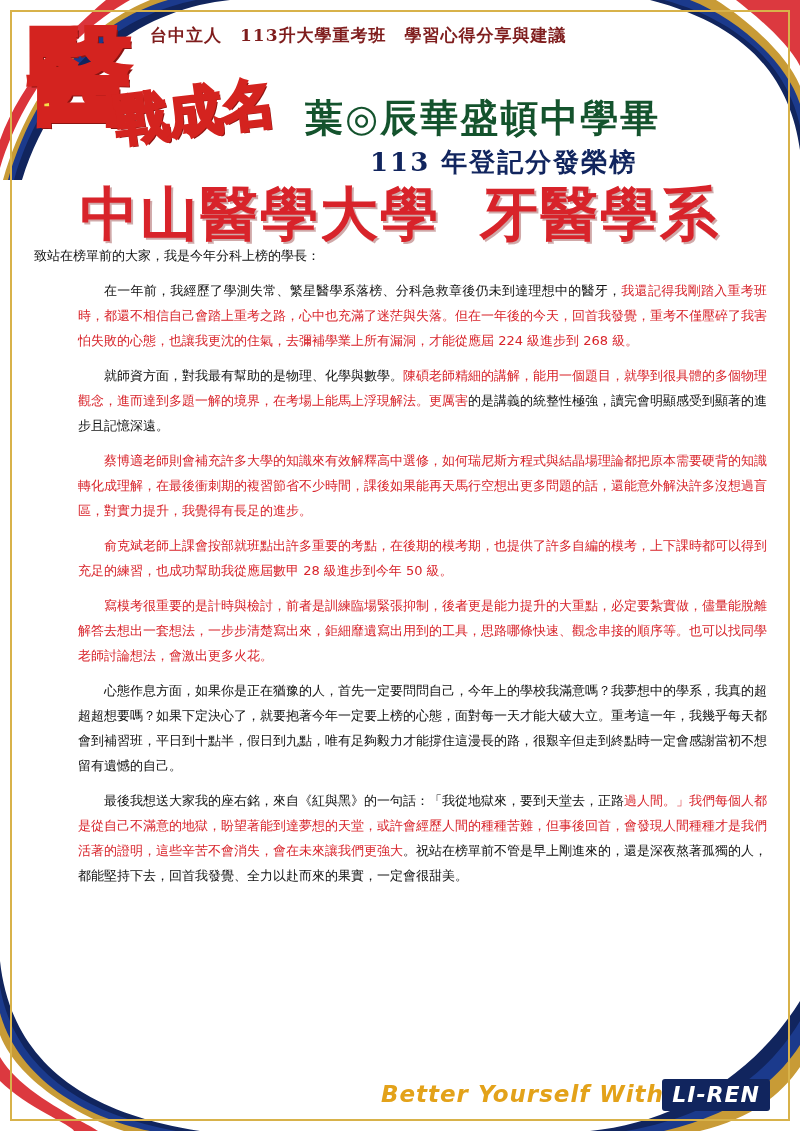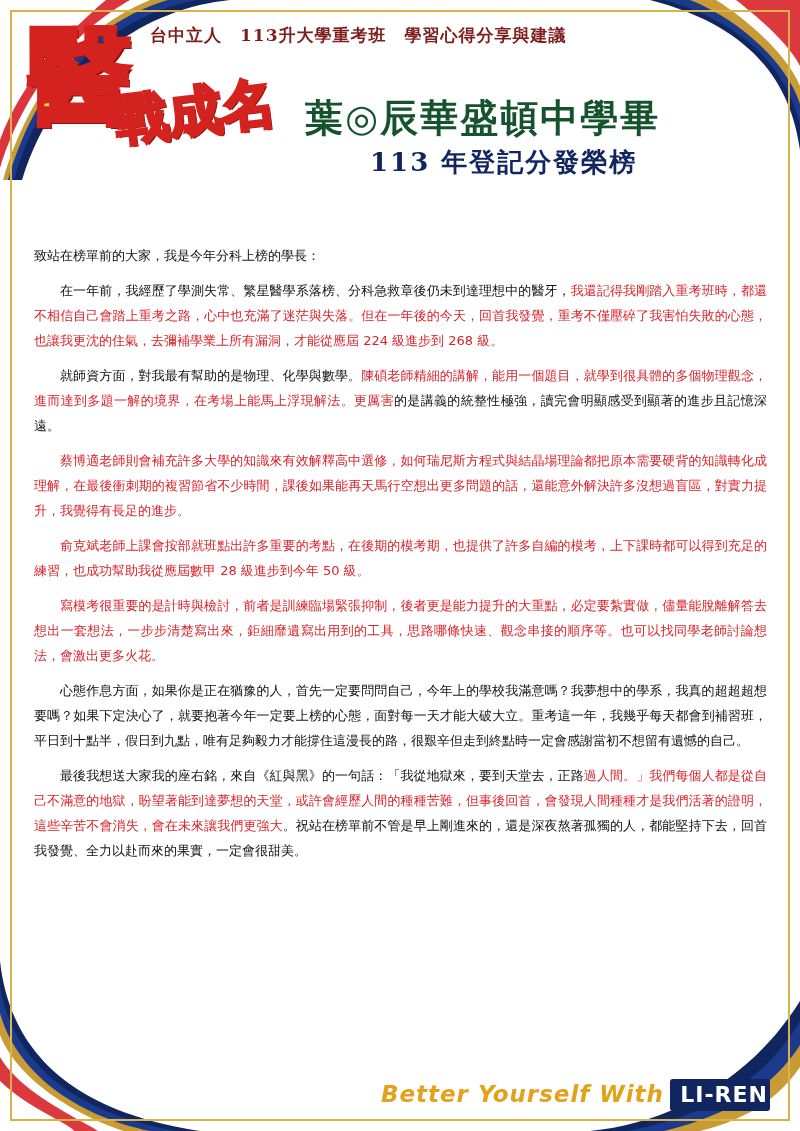--- a/index.html
+++ b/index.html
@@ -144,20 +144,21 @@
     font-family: "DejaVu Sans", "Liberation Sans", sans-serif;
     font-size: 13px;
     line-height: 25px;
     text-align: justify;
   }
   .content p {
     margin: 0 0 10px 0;
   }
   .content p.indent {
     text-indent: 2em;
+    margin-left: 44px;
   }
   .hl {
     color: #d8232a;
   }
 
   
   .footer {
     position: absolute;
     left: 0;
     bottom: 0;
@@ -177,22 +178,23 @@
     white-space: nowrap;
   }
   .brand {
     position: absolute;
     right: 26px;
     bottom: 20px;
     background: #11255e;
     color: #ffffff;
     font-family: "DejaVu Sans", "Liberation Sans", sans-serif;
     font-weight: bold;
+    font-style: italic;
     font-size: 22px;
-    padding: 3px 2px 4px 10px;
+    padding: 3px 10px 4px 10px;
     border-radius: 3px;
     letter-spacing: 1px;
   }
 </style>
 </head>
 <body>
 
 <div class="page">
 
   <div class="corner" style="left:0;top:0;">
@@ -248,20 +250,23 @@
     <div class="top-line">
       <span>台中立人</span><span class="gap"></span><span>113升大學重考班</span><span class="gap"></span><span>學習心得分享與建議</span>
     </div>
 
     <div class="name-line">
       <span>葉◎辰</span><span class="gap"></span><span>華盛頓中學畢</span>
     </div>
 
     <div class="year-line">113 年登記分發榮榜</div>
 
+    <div class="school-line">
+      <span>中山醫學大學</span><span class="sp"></span><span>牙醫學系</span>
+    </div>
   </div>
 
   <div class="content">
 
     <p>致站在榜單前的大家，我是今年分科上榜的學長：</p>
 
     <p class="indent"><span>在一年前，我經歷了學測失常、繁星醫學系落榜、分科急救章後仍未到達理想中的醫牙，</span><span class="hl">我還記得我剛踏入重考班時，都還不相信自己會踏上重考之路，心中也充滿了迷茫與失落。但在一年後的今天，回首我發覺，重考不僅壓碎了我害怕失敗的心態，也讓我更沈的住氣，去彌補學業上所有漏洞，才能從應屆 224 級進步到 268 級。</span></p>
 
     <p class="indent"><span>就師資方面，對我最有幫助的是物理、化學與數學。</span><span class="hl">陳碩老師精細的講解，能用一個題目，就學到很具體的多個物理觀念，進而達到多題一解的境界，在考場上能馬上浮現解法。更厲害</span><span>的是講義的統整性極強，讀完會明顯感受到顯著的進步且記憶深遠。</span></p>
 

